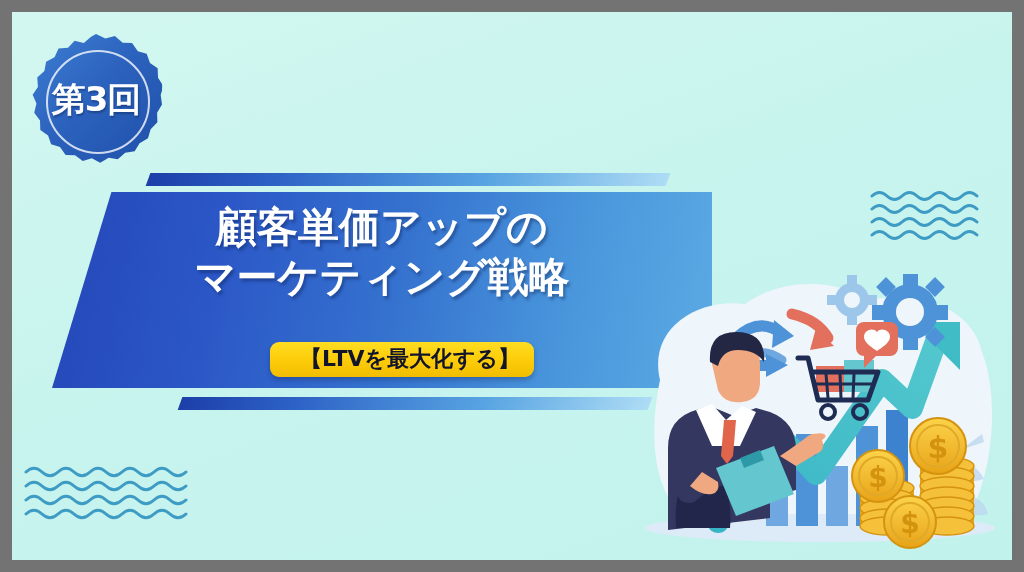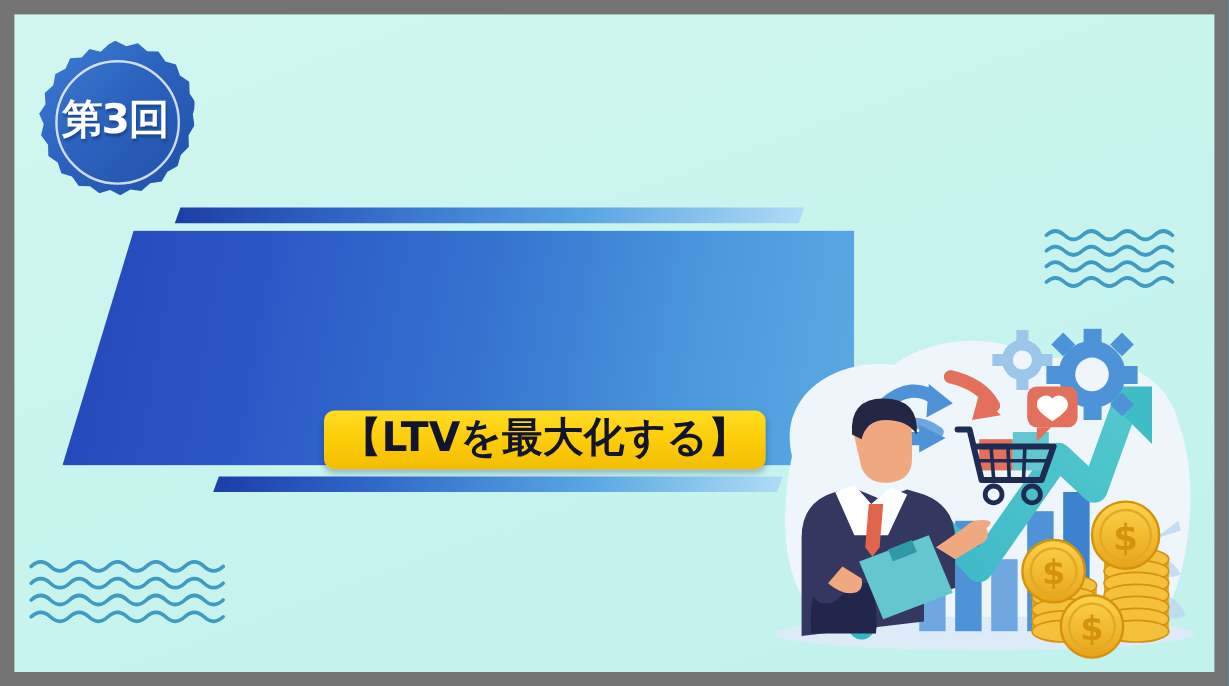--- a/index.html
+++ b/index.html
@@ -92,22 +92,23 @@
 
   
   .tag{
     position:absolute;left:258px;top:330px;
     background:linear-gradient(180deg,#FFDD22 0%,#FCCB08 55%,#F2BD00 100%);
     border-radius:9px;
     padding:4px 14px 6px 14px;
     box-shadow:0 3px 5px rgba(10,30,80,0.30);
   }
   .tag-text{
-    color:#12142B;font-size:34px;font-weight:bold;line-height:1.15;white-space:nowrap;
+    color:#12142B;font-size:22px;font-weight:bold;line-height:1.15;white-space:nowrap;
     font-family:"DejaVu Sans","Liberation Sans",sans-serif;
+    margin-left:16px;
   }
 
   
   .waves{position:absolute;}
   .waves-tr{right:22px;top:176px;}
   .waves-bl{left:12px;top:452px;}
 
   
   .illus{
     position:absolute;right:0px;bottom:0px;width:392px;height:300px;
@@ -144,20 +145,24 @@
     <div class="badge">
       <div class="starburst"></div>
       <div class="ring"></div>
       <div class="badge-label">第3回</div>
     </div>
 
 
     <div class="bar bar-top"></div>
 
     <div class="panel"></div>
+    <div class="panel-texts">
+      <div class="sub-line">顧客単価アップの</div>
+      <div class="sub-line second">マーケティング戦略</div>
+    </div>
 
     <div class="tag">
       <div class="tag-text">【LTVを最大化する】</div>
     </div>
 
     <div class="bar bar-bottom"></div>
 
     <div class="illus">
       <svg width="392" height="300" viewBox="0 0 392 300" aria-hidden="true">
         <defs>

